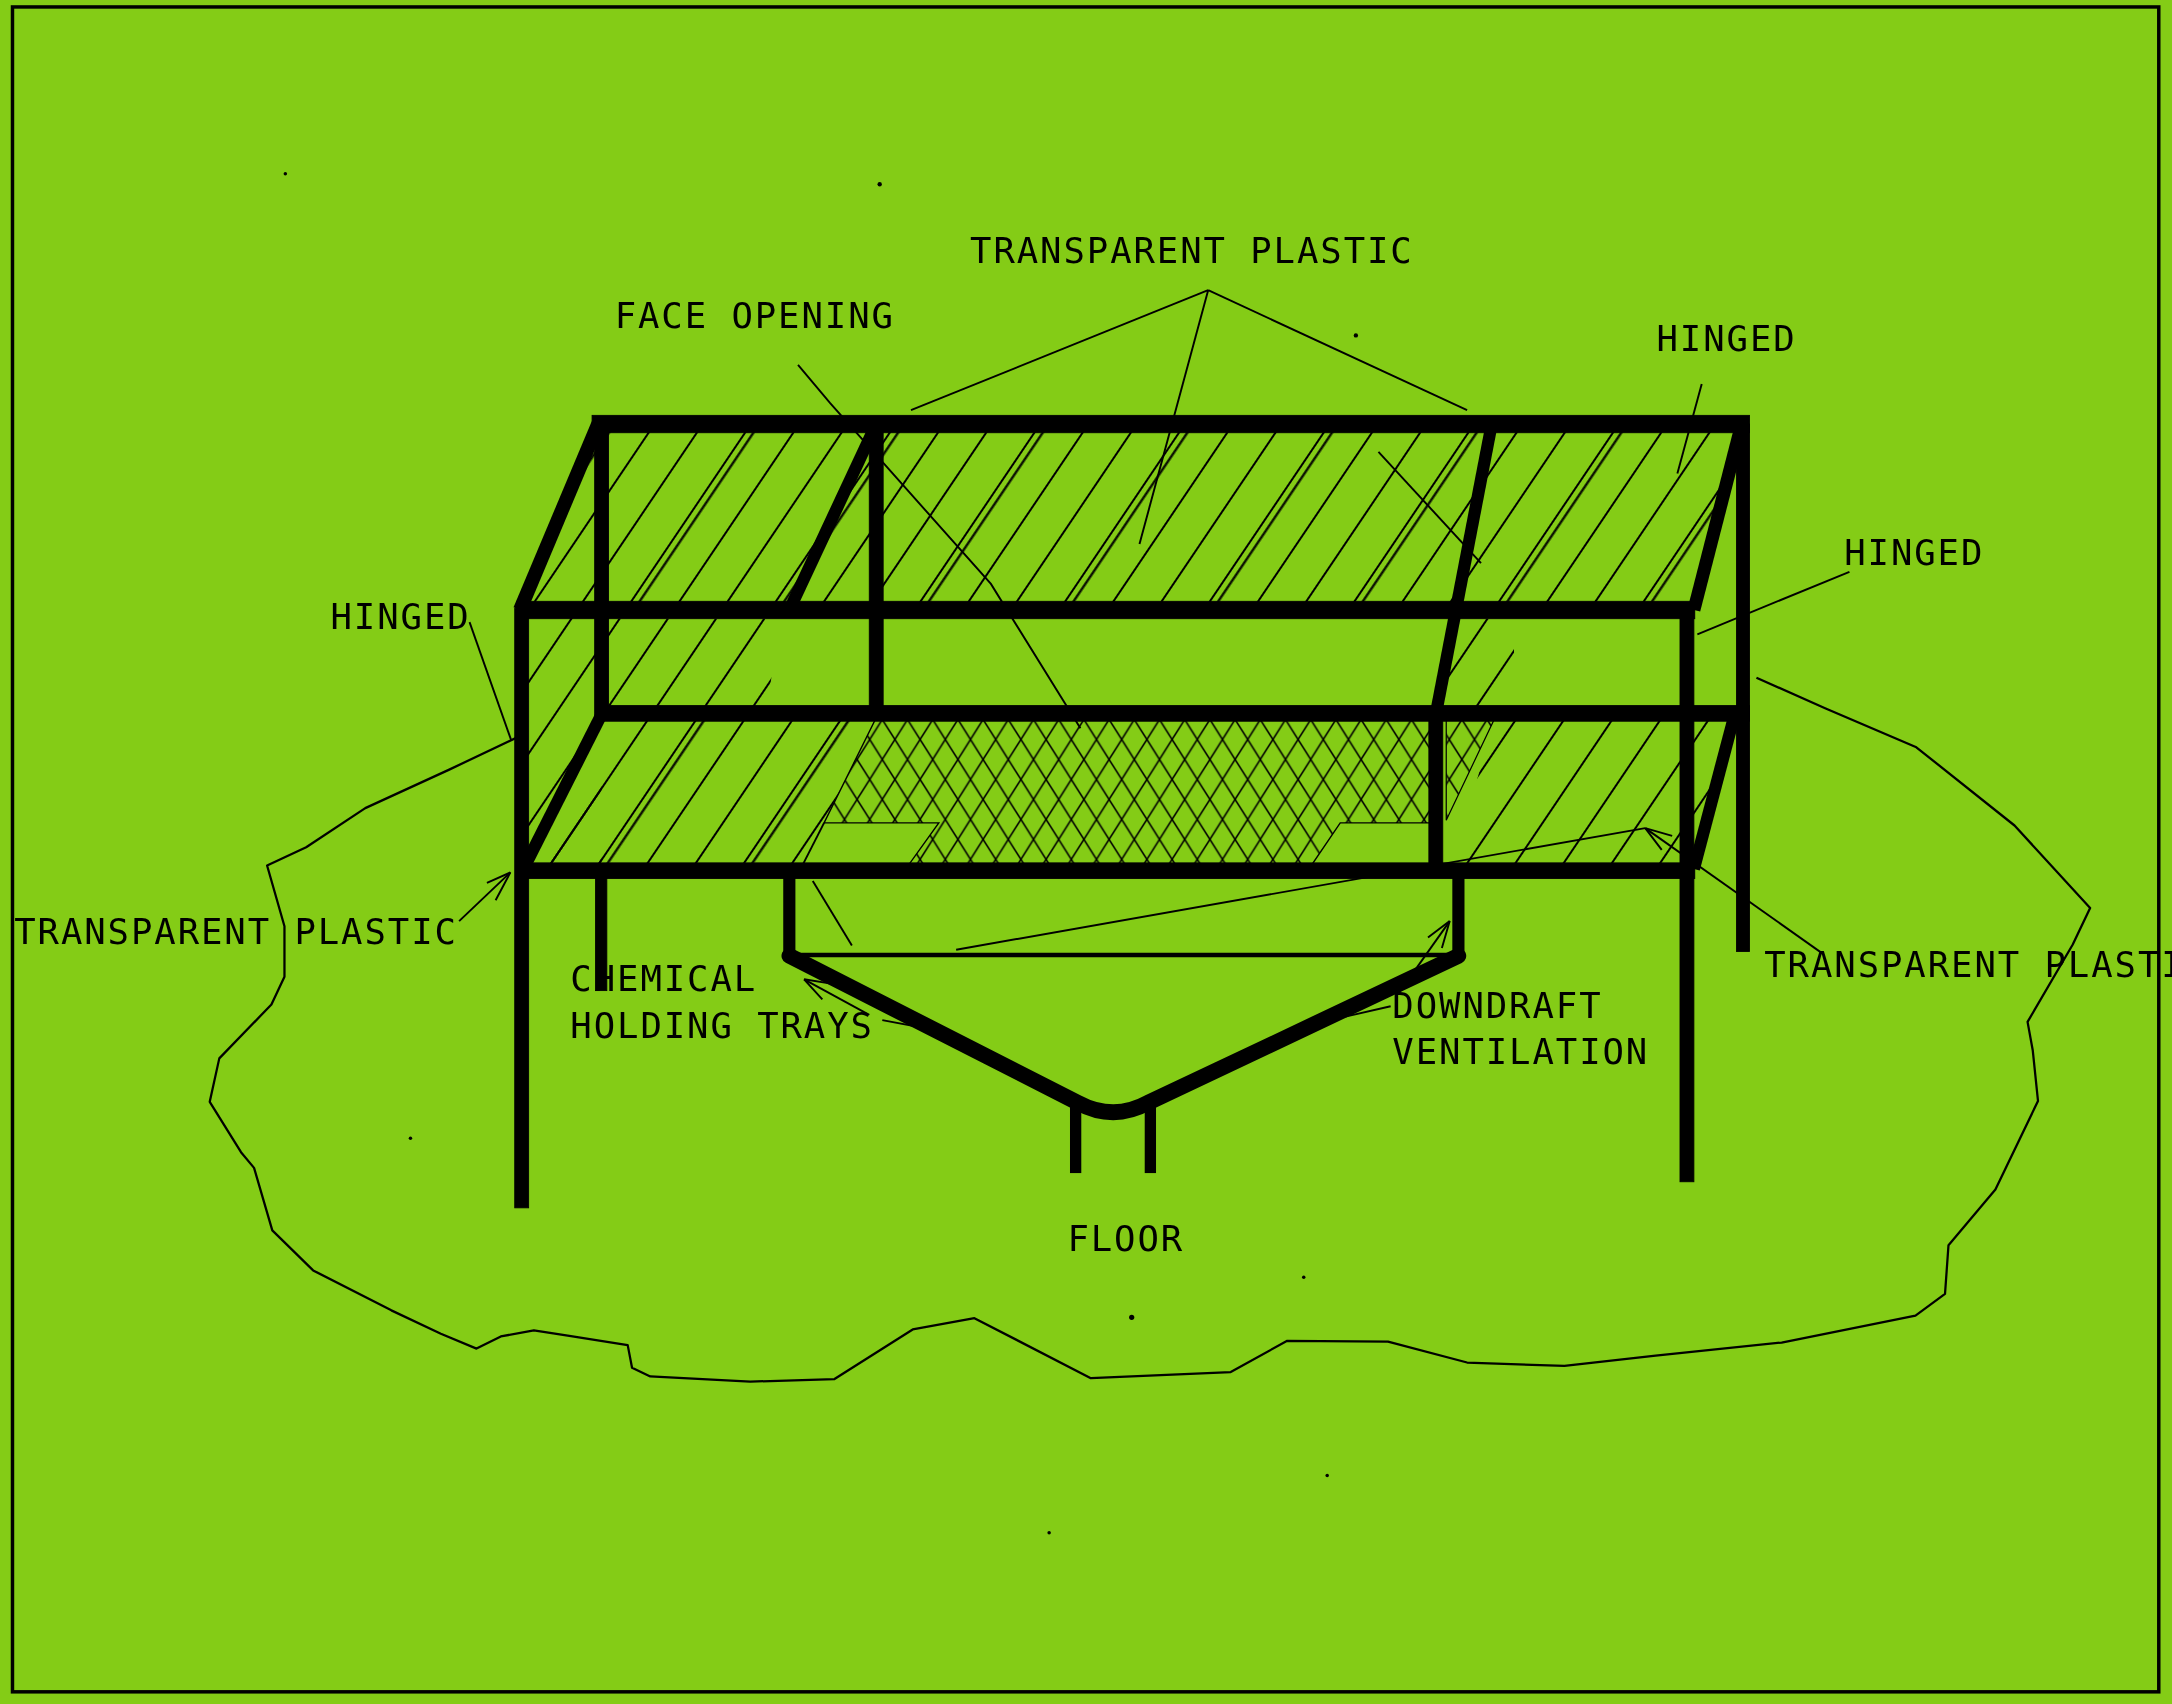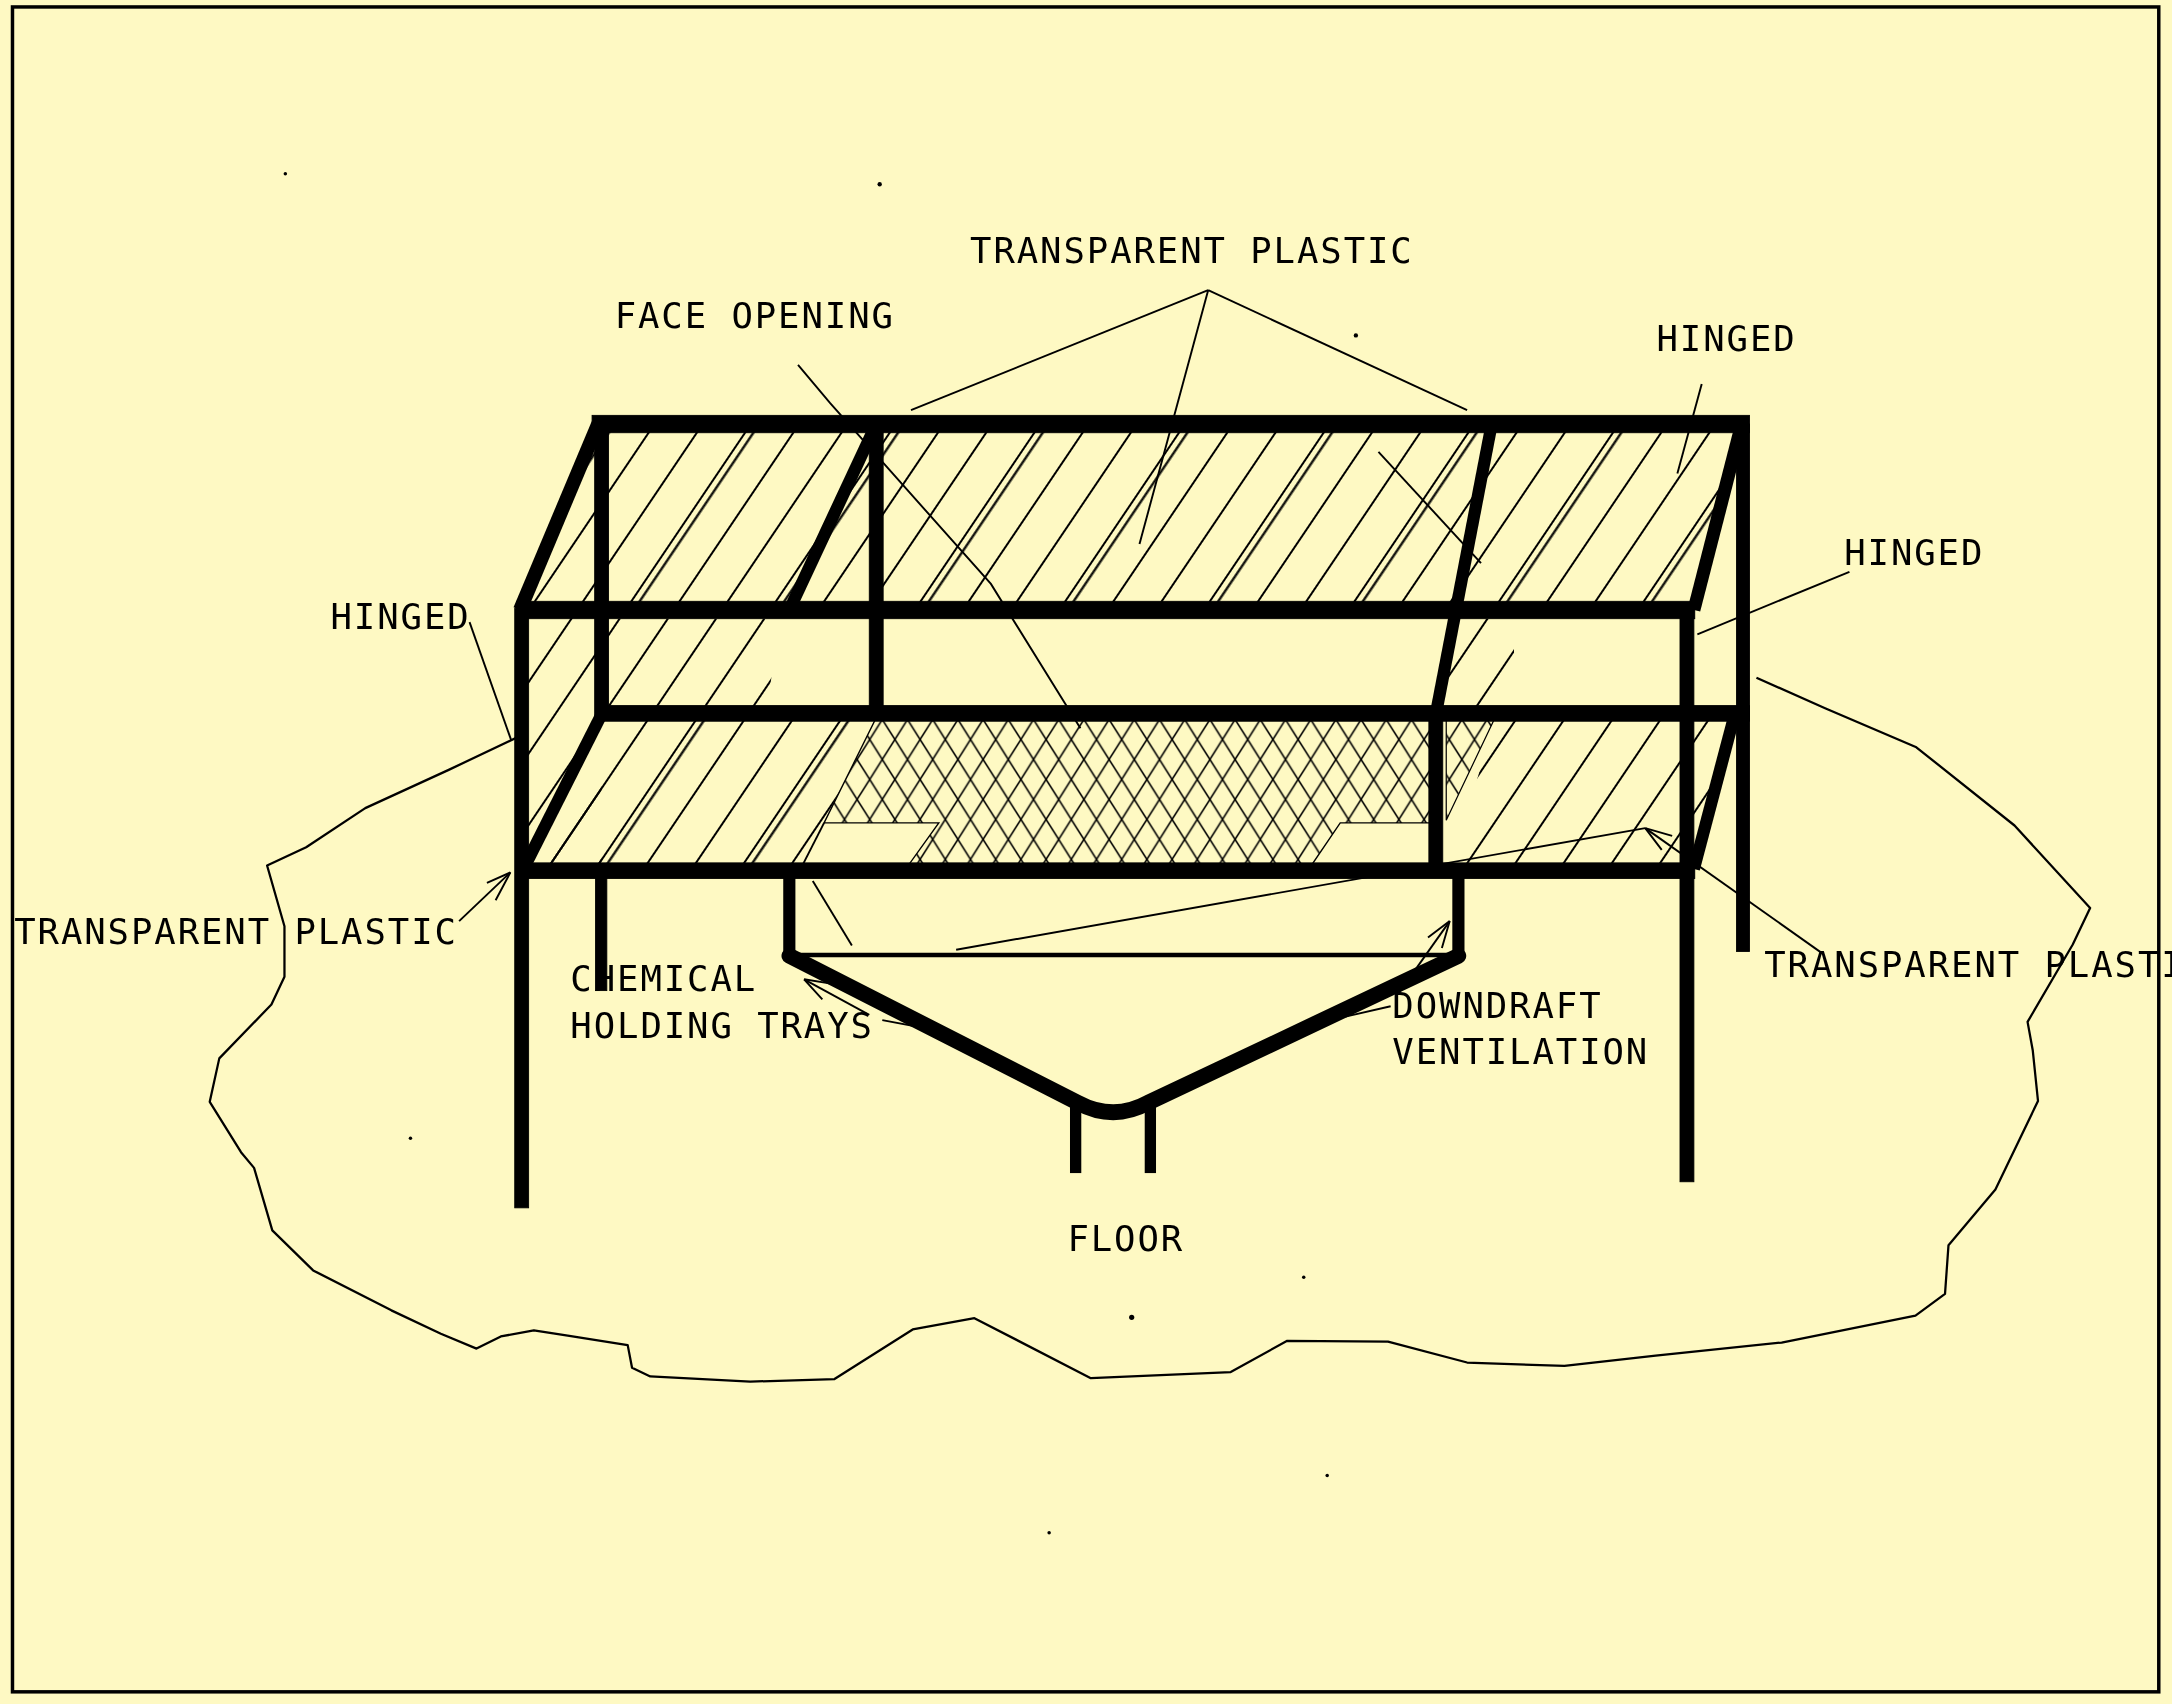--- a/index.html
+++ b/index.html
@@ -1,19 +1,19 @@
 <!DOCTYPE html>
 <html style="font-size:14px"><head>
 <meta charset="utf-8">
 <style>
   html,body{margin:0;padding:0;background:#e8e8e8;}
   .page{
     position:relative;
     width:2173px;height:1704px;
-    background:#fef9c3;
+    background:#84cc16;
     overflow:hidden;
     font-family:"DejaVu Sans Mono","Liberation Mono",monospace;
   }
   svg{position:absolute;left:0;top:0;width:100%;height:100%;}
   .lbl{
     font-family:"DejaVu Sans Mono","Liberation Mono",monospace;
     font-size:41px;
     letter-spacing:2.2px;
     fill:#000000;
     white-space:pre;

